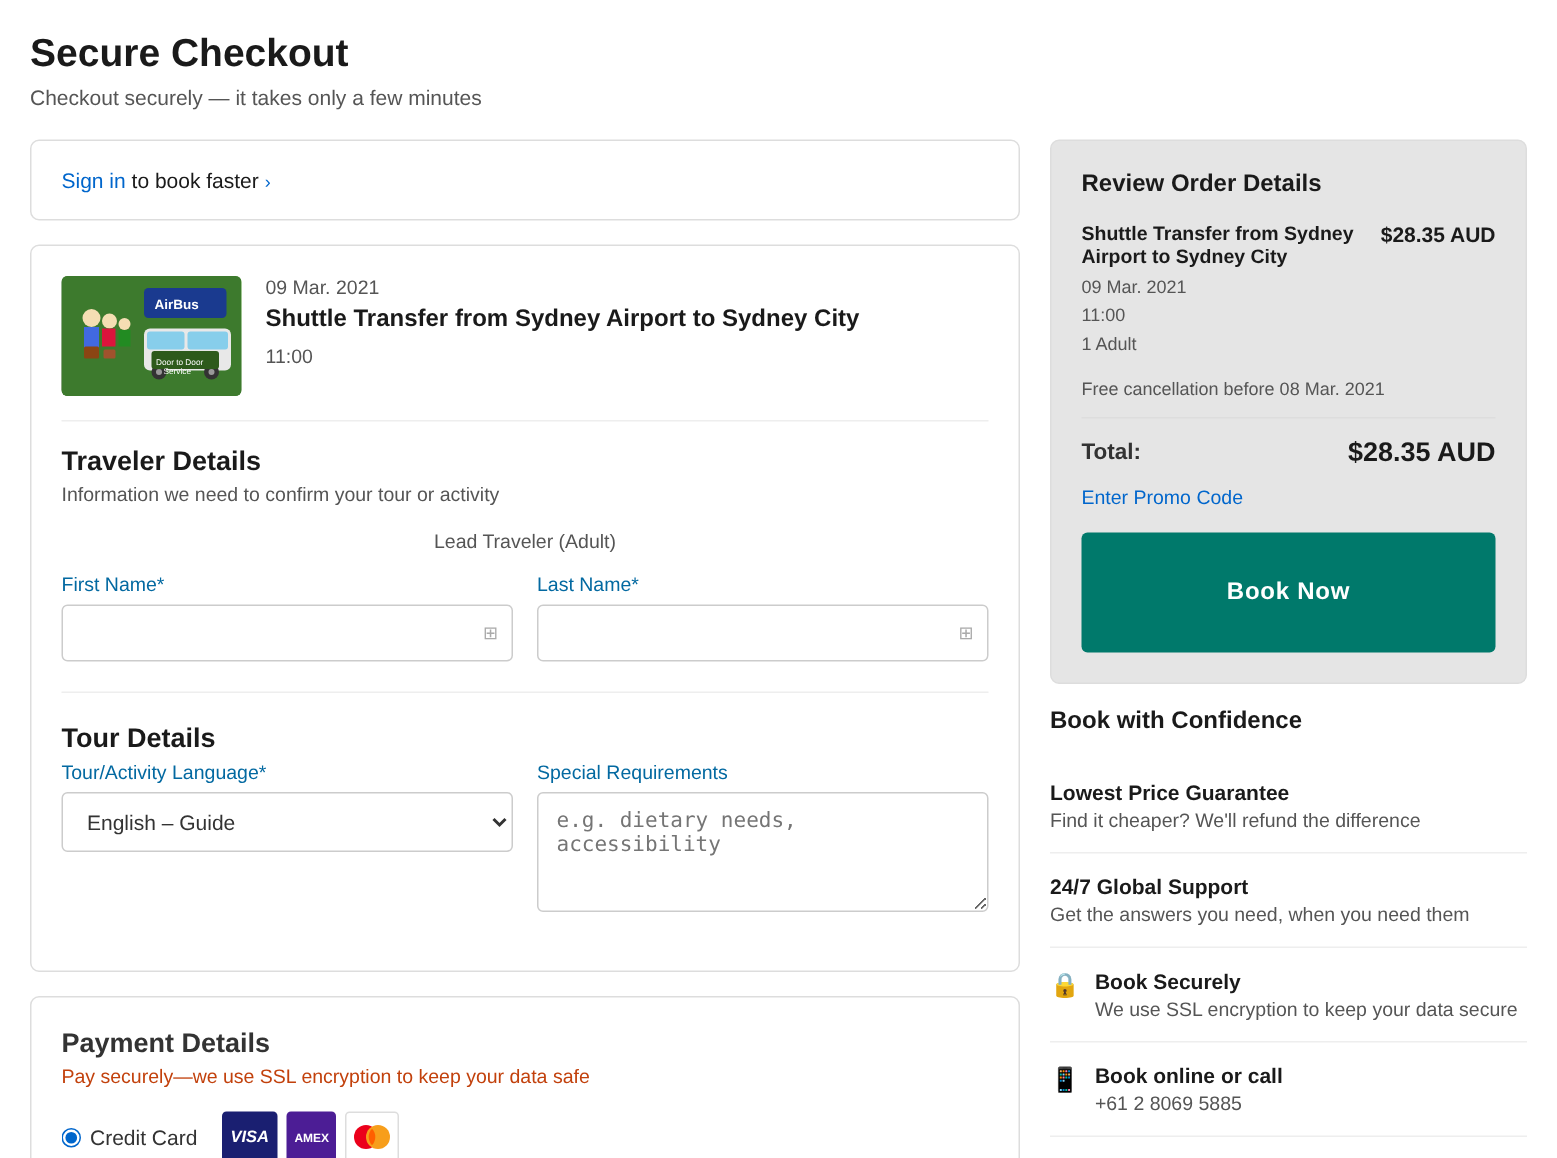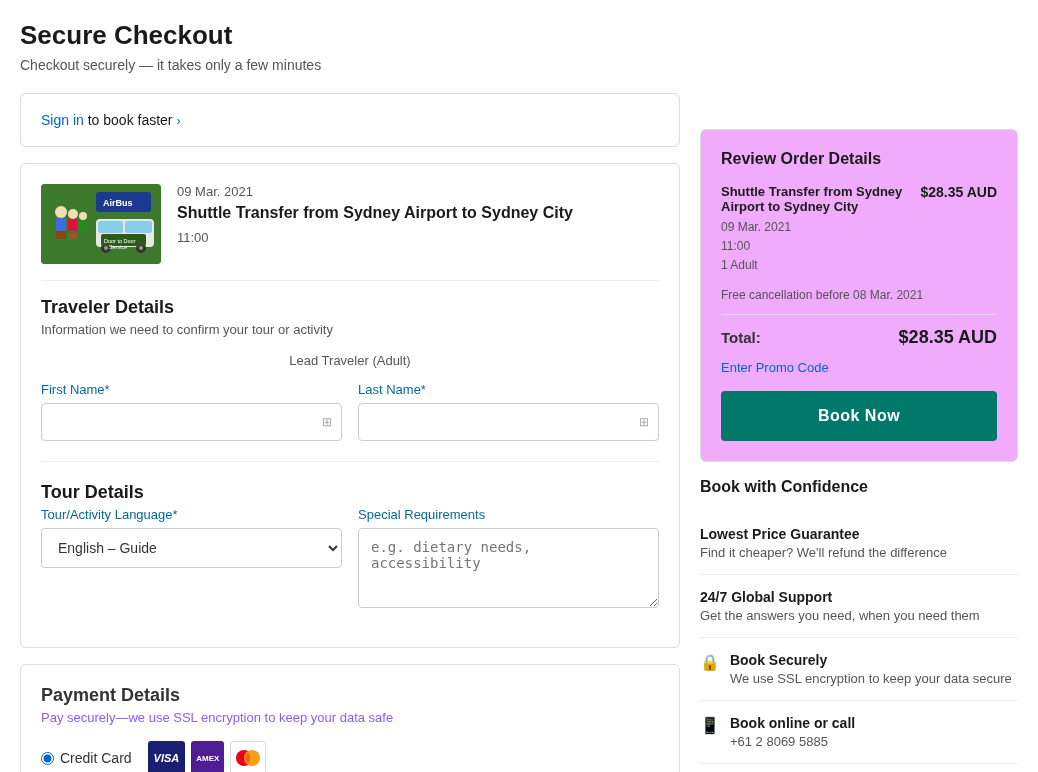--- a/index.html
+++ b/index.html
@@ -40,44 +40,44 @@
     
     .form-select { width: 100%; border: 1px solid #ccc; border-radius: 4px; padding: 10px 12px; font-size: 14px; color: #333; background: #fff; appearance: auto; }
     
     .form-textarea { width: 100%; border: 1px solid #ccc; border-radius: 4px; padding: 10px 12px; font-size: 14px; color: #aaa; resize: vertical; min-height: 80px; }
     
     .divider { border: none; border-top: 1px solid #eee; margin: 20px 0; }
     
     
     .payment-card { border: 1px solid #ddd; border-radius: 6px; padding: 20px; margin-top: 16px; }
     .payment-title { font-size: 18px; font-weight: 700; margin-bottom: 4px; }
-    .payment-subtitle { color: #8b5cf6; font-size: 13px; margin-bottom: 16px; }
+    .payment-subtitle { color: #c2410c; font-size: 13px; margin-bottom: 16px; }
     .payment-methods { display: flex; align-items: center; gap: 16px; margin-bottom: 12px; }
     .radio-option { display: flex; align-items: center; gap: 6px; cursor: pointer; }
     .radio-option input[type="radio"] { accent-color: #0066cc; }
     .card-logos { display: flex; gap: 6px; align-items: center; }
     .card-logo { height: 34px; border-radius: 3px; display: flex; align-items: center; justify-content: center; font-size: 8px; font-weight: 700; padding: 2px 5px; }
     .card-visa { background: #1a1f71; color: #fff; font-style: italic; font-size: 11px; font-weight: 900; padding: 3px 6px; }
     .card-amex { background: #007bc1; color: #fff; font-size: 9px; }
     .card-mc { background: #fff; border: 1px solid #ddd; display: flex; align-items: center; }
     
     
-    .order-card { border: 1px solid #ddd; border-radius: 6px; padding: 20px; background: #f0abfc; margin-bottom: 16px; margin-top: 36px; }
+    .order-card { border: 1px solid #ddd; border-radius: 6px; padding: 20px; background: #e5e5e5; margin-bottom: 16px; }
     .order-title { font-size: 16px; font-weight: 700; margin-bottom: 16px; color: #1a1a1a; }
     .order-item { display: flex; justify-content: space-between; align-items: flex-start; margin-bottom: 12px; }
     .order-item-info { flex: 1; }
     .order-item-name { font-size: 13px; font-weight: 600; color: #1a1a1a; margin-bottom: 4px; }
     .order-item-detail { font-size: 12px; color: #555; line-height: 1.6; }
     .order-item-price { font-size: 14px; font-weight: 600; color: #1a1a1a; white-space: nowrap; margin-left: 12px; }
     .free-cancel { font-size: 12px; color: #555; margin-bottom: 12px; padding-bottom: 12px; border-bottom: 1px solid #ddd; }
     .total-row { display: flex; justify-content: space-between; align-items: center; margin-bottom: 12px; }
     .total-label { font-size: 15px; font-weight: 600; }
     .total-price { font-size: 18px; font-weight: 700; color: #1a1a1a; }
     .promo-link { color: #0066cc; font-size: 13px; text-decoration: none; display: block; margin-bottom: 16px; cursor: pointer; }
-    .book-btn { width: 100%; background: #00796b; color: #fff; border: none; border-radius: 4px; padding: 16px; font-size: 16px; font-weight: 600; cursor: pointer; letter-spacing: 0.5px; }
+    .book-btn { width: 100%; background: #00796b; color: #fff; border: none; border-radius: 4px; padding: 31px; font-size: 16px; font-weight: 600; cursor: pointer; letter-spacing: 0.5px; }
     
     
     .confidence-card { padding: 0; }
     .confidence-title { font-size: 16px; font-weight: 700; color: #1a1a1a; margin-bottom: 16px; }
     .confidence-item { padding: 14px 0; border-bottom: 1px solid #eee; }
     .confidence-item:last-child { border-bottom: none; }
     .confidence-item-title { font-size: 14px; font-weight: 700; color: #1a1a1a; margin-bottom: 3px; }
     .confidence-item-desc { font-size: 13px; color: #555; }
     .confidence-icon-row { display: flex; align-items: flex-start; gap: 10px; }
     .confidence-icon { font-size: 16px; flex-shrink: 0; margin-top: 1px; }

